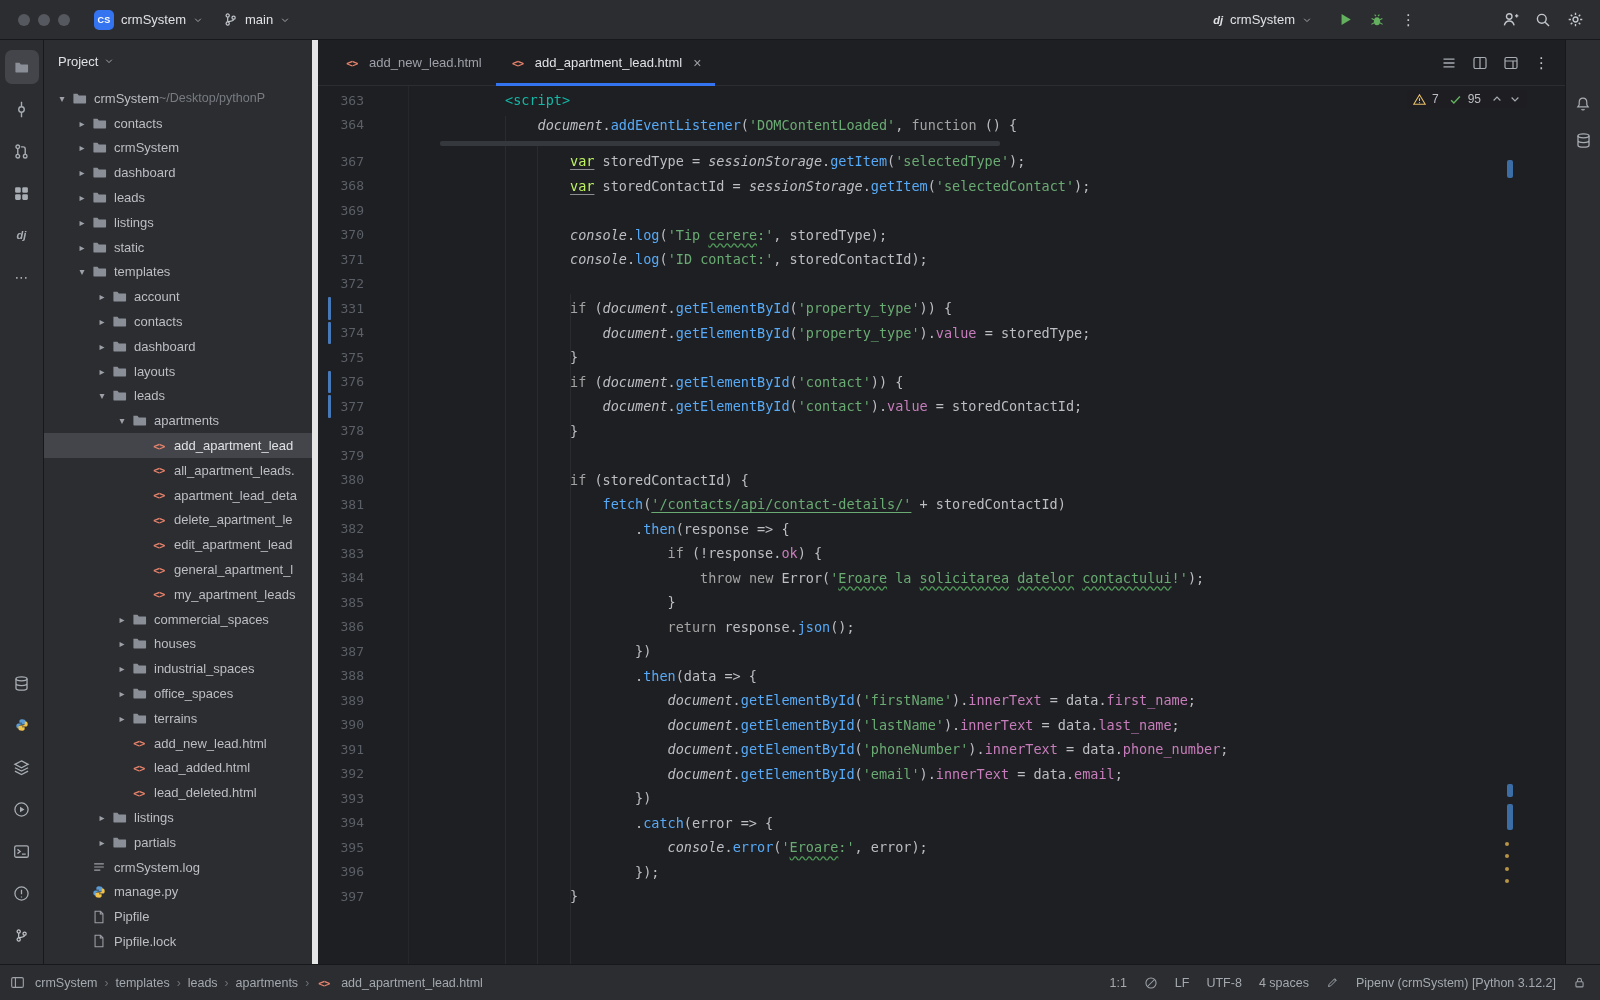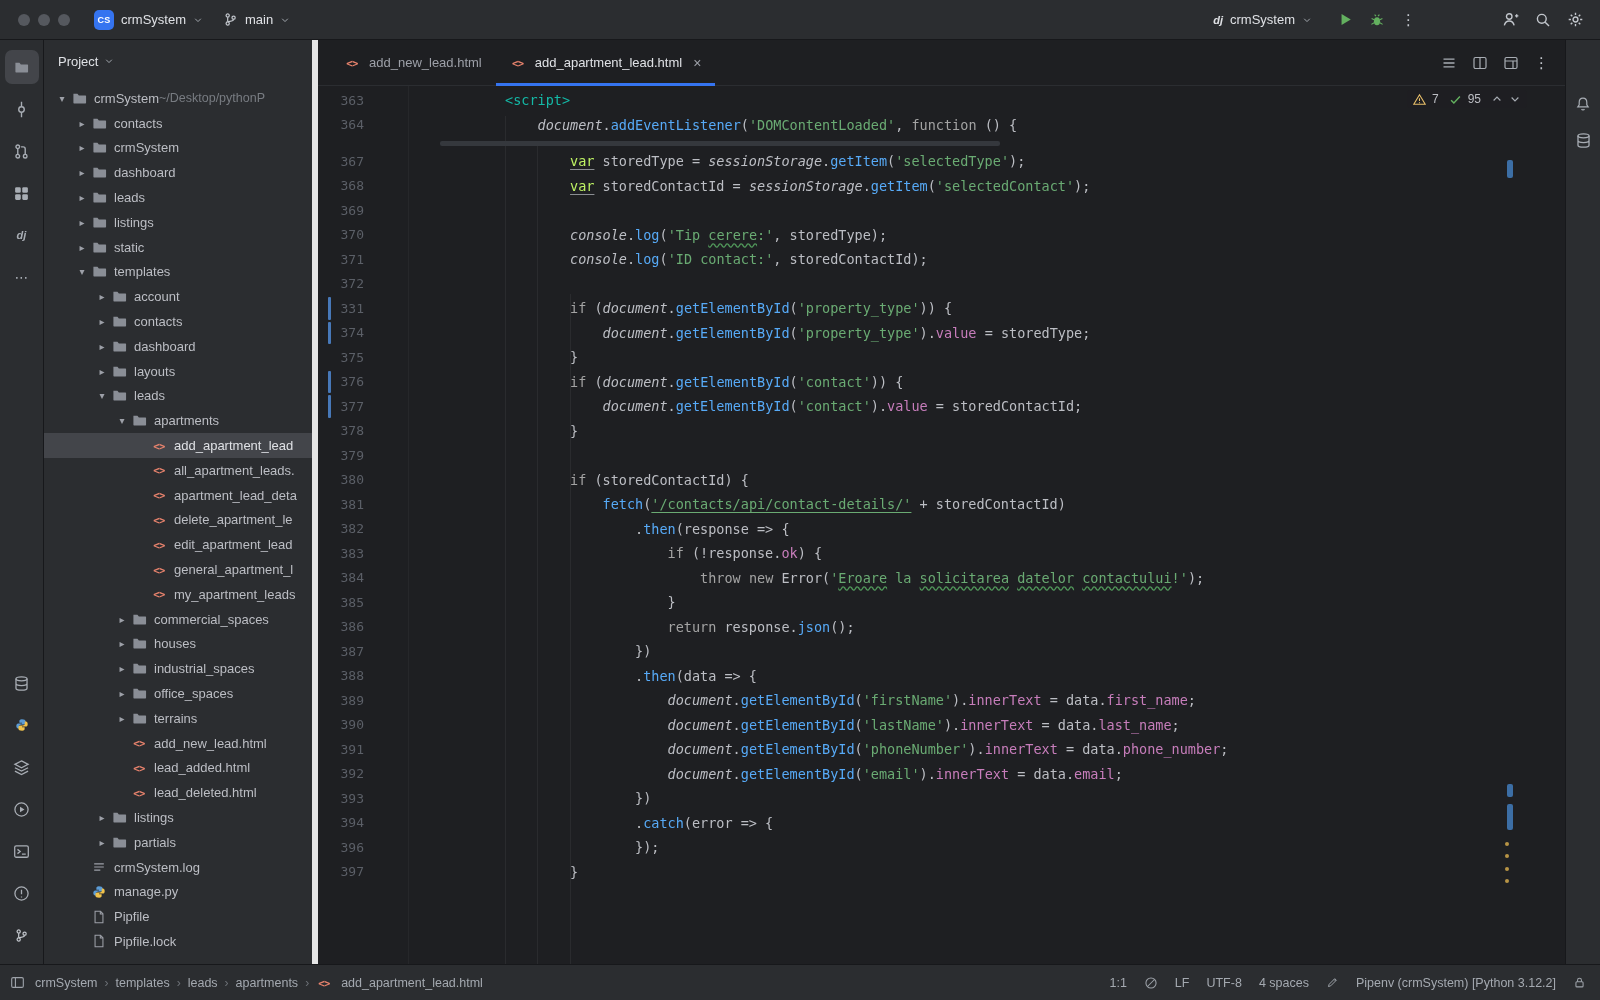--- a/index.html
+++ b/index.html
@@ -729,20 +729,24 @@
             </div>
             <div class="code-line">
               <span class="ln">393</span>
               <span class="code-text"><span class="tk-d">                        })</span></span>
             </div>
             <div class="code-line">
               <span class="ln">394</span>
               <span class="code-text"><span class="tk-d">                        .</span><span class="tk-f">catch</span><span class="tk-d">(error =&gt; {</span></span>
             </div>
             <div class="code-line">
+              <span class="ln">395</span>
+              <span class="code-text"><span class="tk-d">                            </span><span class="tk-g">console</span><span class="tk-d">.</span><span class="tk-f">error</span><span class="tk-d">(</span><span class="tk-s">'</span><span class="tk-styp">Eroare</span><span class="tk-s">:'</span><span class="tk-d">, error);</span></span>
+            </div>
+            <div class="code-line">
               <span class="ln">396</span>
               <span class="code-text"><span class="tk-d">                        });</span></span>
             </div>
             <div class="code-line">
               <span class="ln">397</span>
               <span class="code-text"><span class="tk-d">                }</span></span>
             </div>
           </div>
         <div class="inspections">
           <span class="icn">

